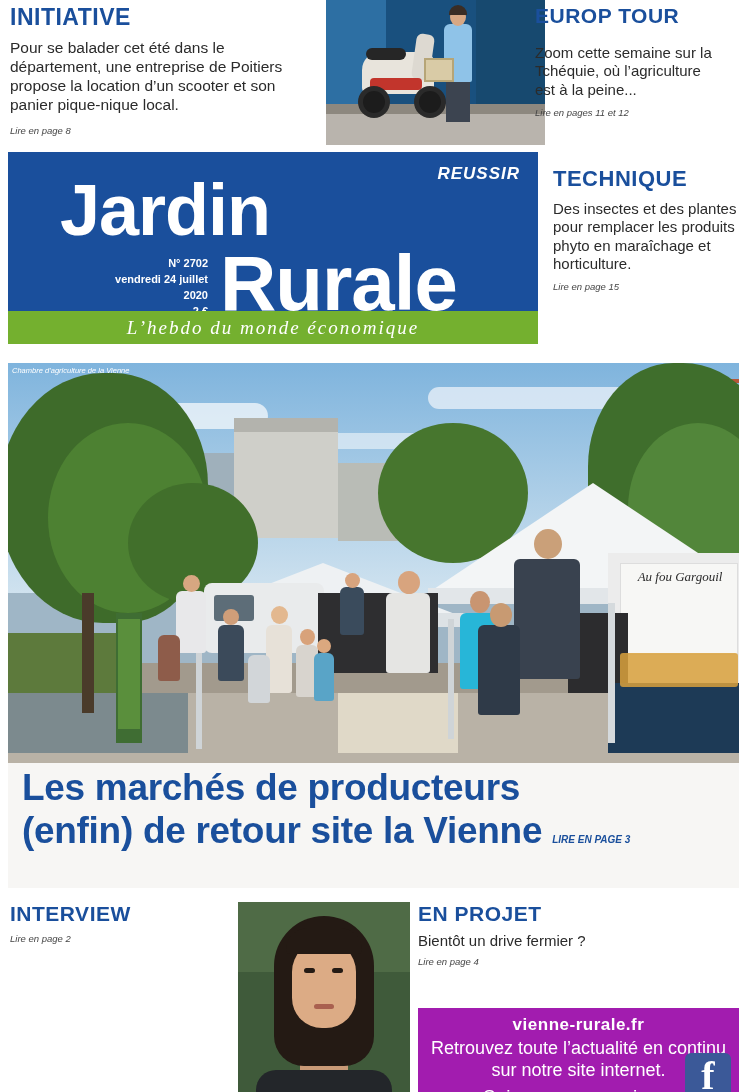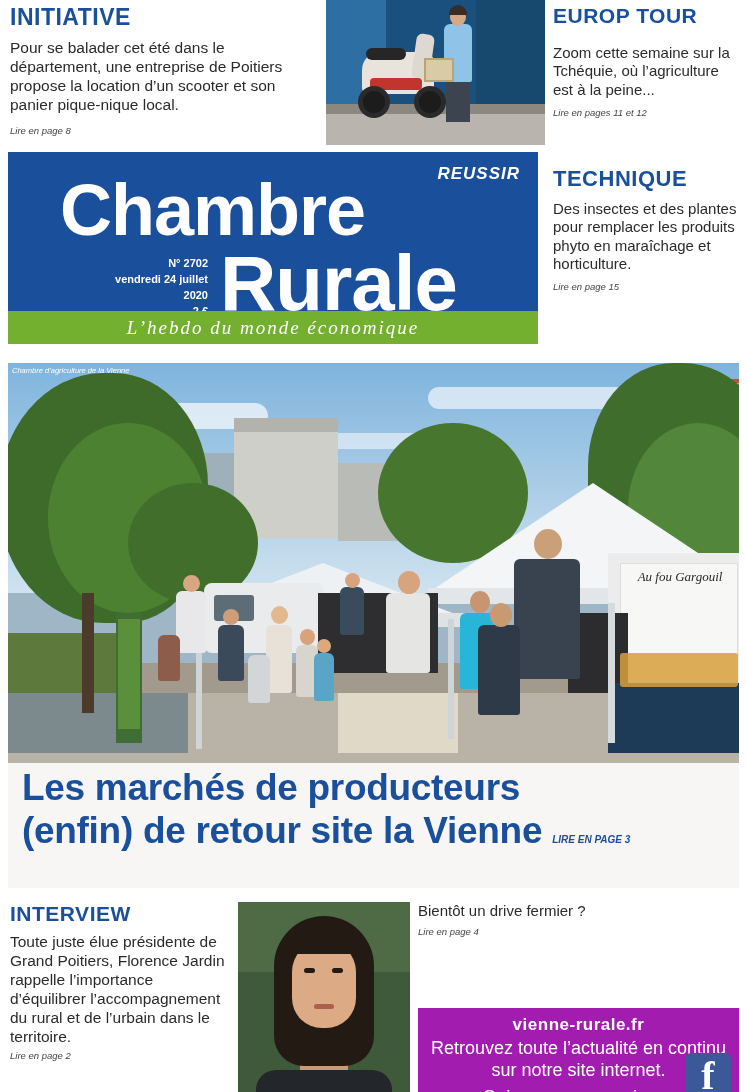--- a/index.html
+++ b/index.html
@@ -55,21 +55,21 @@
   }
   .scooter-photo {
     position: absolute;
     left: 326px; top: 0px;
     width: 219px; height: 145px;
     overflow: hidden;
     background: #5b6a74;
   }
   .col-europ {
     position: absolute;
-    left: 553px; top: 4px;
+    left: 535px; top: 4px;
     width: 190px;
   }
   .col-europ h2 {
     margin: 0 0 8px 0;
     font-size: 21px;
   }
   .col-europ .body-text { font-size: 15px; margin-top: 16px; }
   .col-europ .ref { margin-top: 8px; }
 
   
@@ -357,21 +357,21 @@
 
     <div class="col-europ">
       <h2 class="blue-head">EUROP TOUR</h2>
       <div class="body-text">Zoom cette semaine sur la Tchéquie, où l’agriculture est à la peine...</div>
       <div class="ref">Lire en pages 11 et 12</div>
     </div>
   </div>
 
   <div class="masthead">
     <div class="reussir">REUSSIR</div>
-    <div class="mast-vienne">Chambre</div>
+    <div class="mast-vienne">Jardin</div>
     <div class="mast-meta">
       <div>N° 2702</div>
       <div>vendredi 24 juillet 2020</div>
       <div>2 €</div>
     </div>
     <div class="mast-rurale">Rurale</div>
   </div>
   <div class="mast-strip">
     <span>L’hebdo du monde économique</span>
   </div>
@@ -456,38 +456,38 @@
       <div>Les marchés de producteurs</div>
       <div style="display:flex; align-items:flex-end; gap:10px;">
         <span>(enfin) de retour site la Vienne</span>
         <span class="ref-inline" style="padding-bottom:7px;">LIRE EN PAGE 3</span>
       </div>
     </div>
   </div>
 
   <div class="col-interview">
     <h2 class="blue-head">INTERVIEW</h2>
-    <div class="body-text">Toute juste élue présidente de Grand Poitiers, Florence Jardin rappelle l’importance d’équilibrer l’accompagnement du rural et de l’urbain dans le territoire.</div>
     <div class="ref">Lire en page 2</div>
   </div>
 
   <div class="portrait">
     <div class="pr-bg"></div>
       <div class="pr-bg2"></div>
     <div class="pr-neck"></div>
     <div class="pr-hair"></div>
     <div class="pr-face"></div>
     <div class="pr-fringe"></div>
     <div class="pr-eye1"></div>
       <div class="pr-eye2"></div>
     <div class="pr-mouth"></div>
     <div class="pr-shoulder"></div>
   </div>
 
   <div class="col-projet">
+    <h2 class="blue-head">EN PROJET</h2>
     <div class="body-text">Bientôt un drive fermier ?</div>
     <div class="ref">Lire en page 4</div>
   </div>
 
   <div class="promo">
     <div class="site">vienne-rurale.fr</div>
     <div class="tag">Retrouvez toute l’actualité en continu sur notre site internet.</div>
     <div class="follow">Suivez-nous aussi sur:</div>
     <div class="fb">f</div>
   </div>

